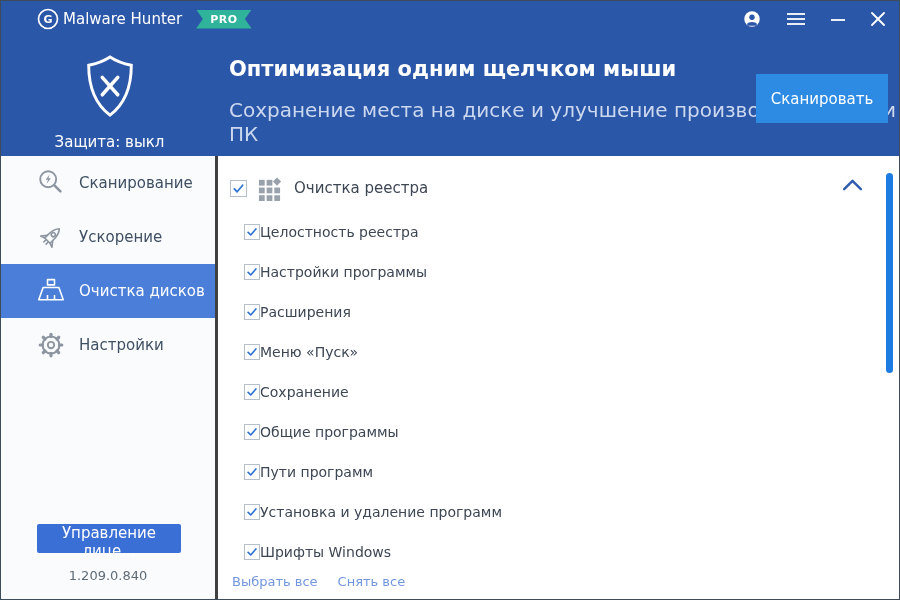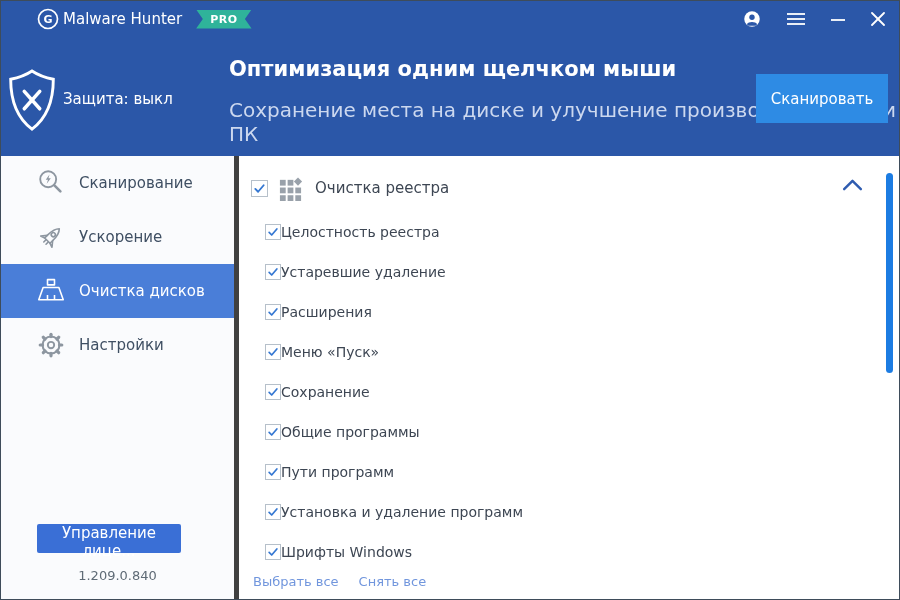--- a/index.html
+++ b/index.html
@@ -16,34 +16,34 @@
   .app-title { color:#fff; font-size:15px; margin-left:4px; white-space:nowrap; }
   .pro-badge { margin-left:14px; background:#2fb39a; color:#fff; font-size:11px;
                font-weight:bold; padding:3px 14px; letter-spacing:.5px;
                clip-path:polygon(0 0,100% 0,88% 50%,100% 100%,0 100%,12% 50%); }
   .tb-icons { margin-left:auto; display:flex; align-items:center; gap:26px;
               padding-right:14px; }
   .tb-icons > span { display:inline-flex; cursor:pointer; }
 
   
   .header { height:119px; background:#2b57a8; display:flex; position:relative; }
-  .header-left { width:217px; display:flex; flex-direction:row; align-items:center; flex:0 0 auto; }
+  .header-left { width:217px; display:flex; flex-direction:column; align-items:center; flex:0 0 auto; }
   .shield { margin-top:14px; }
   .prot-status { color:#fff; font-size:15px; margin-top:4px; }
   .header-main { padding-left:11px; padding-top:20px; }
   .h-title { color:#fff; font-size:21px; font-weight:600; }
   .h-sub { color:#ccd8ef; font-size:20px; margin-top:17px; }
   .scan-btn { position:absolute; right:11px; top:37px; width:132px; height:49px;
               background:#2e8be4; border:none; color:#fff; font-size:15px;
               font-family:inherit; cursor:pointer;text-align:center; }
 
   
   .app-body { display:flex; height:443px; }
 
-  .sidebar { width:238px; background:#fafbfd; border-right:5px solid #404040;
+  .sidebar { width:217px; background:#fafbfd; border-right:3px solid #404040;
              position:relative; flex:0 0 auto; }
   .side-item { height:54px; display:flex; align-items:center; padding-left:34px;
                gap:12px; color:#3f4f63; font-size:15px; cursor:pointer; }
   .side-item .icon { width:32px; height:32px; display:inline-flex; align-items:center;
                      justify-content:center; }
   .side-item.selected { background:#4a7ed8; color:#fff; }
   .license-btn { position:absolute; left:36px; bottom:46px; width:144px; height:29px;
                  background:#3a6fd6; border:none; border-radius:2px; color:#fff;
                  font-size:15px; font-family:inherit; cursor:pointer; }
   .version { position:absolute; bottom:16px; left:0; width:100%; text-align:center;
@@ -242,21 +242,21 @@
               </svg>
             </span>
             <span class="row-label">Целостность реестра</span>
           </div>
           <div class="row">
             <span class="cb">
               <svg viewBox="0 0 14 14" width="12" height="12">
                 <path d="M2.5 7.5 L5.5 10.5 L11.5 3.5" fill="none" stroke="#3477d2" stroke-width="2" stroke-linecap="round" stroke-linejoin="round"></path>
               </svg>
             </span>
-            <span class="row-label">Устаревшие удаление</span>
+            <span class="row-label">Настройки программы</span>
           </div>
           <div class="row">
             <span class="cb">
               <svg viewBox="0 0 14 14" width="12" height="12">
                 <path d="M2.5 7.5 L5.5 10.5 L11.5 3.5" fill="none" stroke="#3477d2" stroke-width="2" stroke-linecap="round" stroke-linejoin="round"></path>
               </svg>
             </span>
             <span class="row-label">Расширения</span>
           </div>
           <div class="row">

